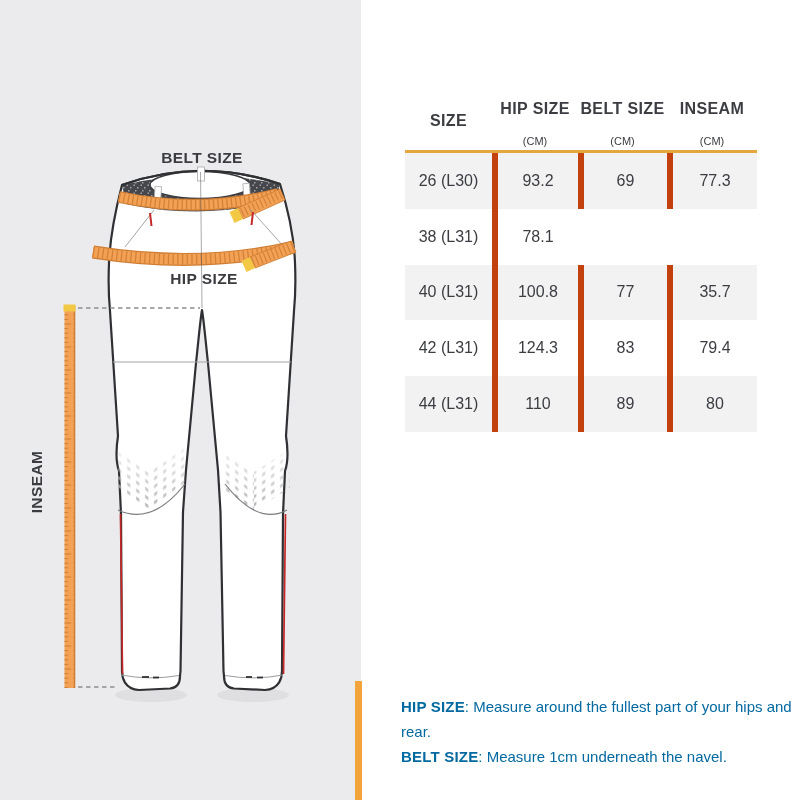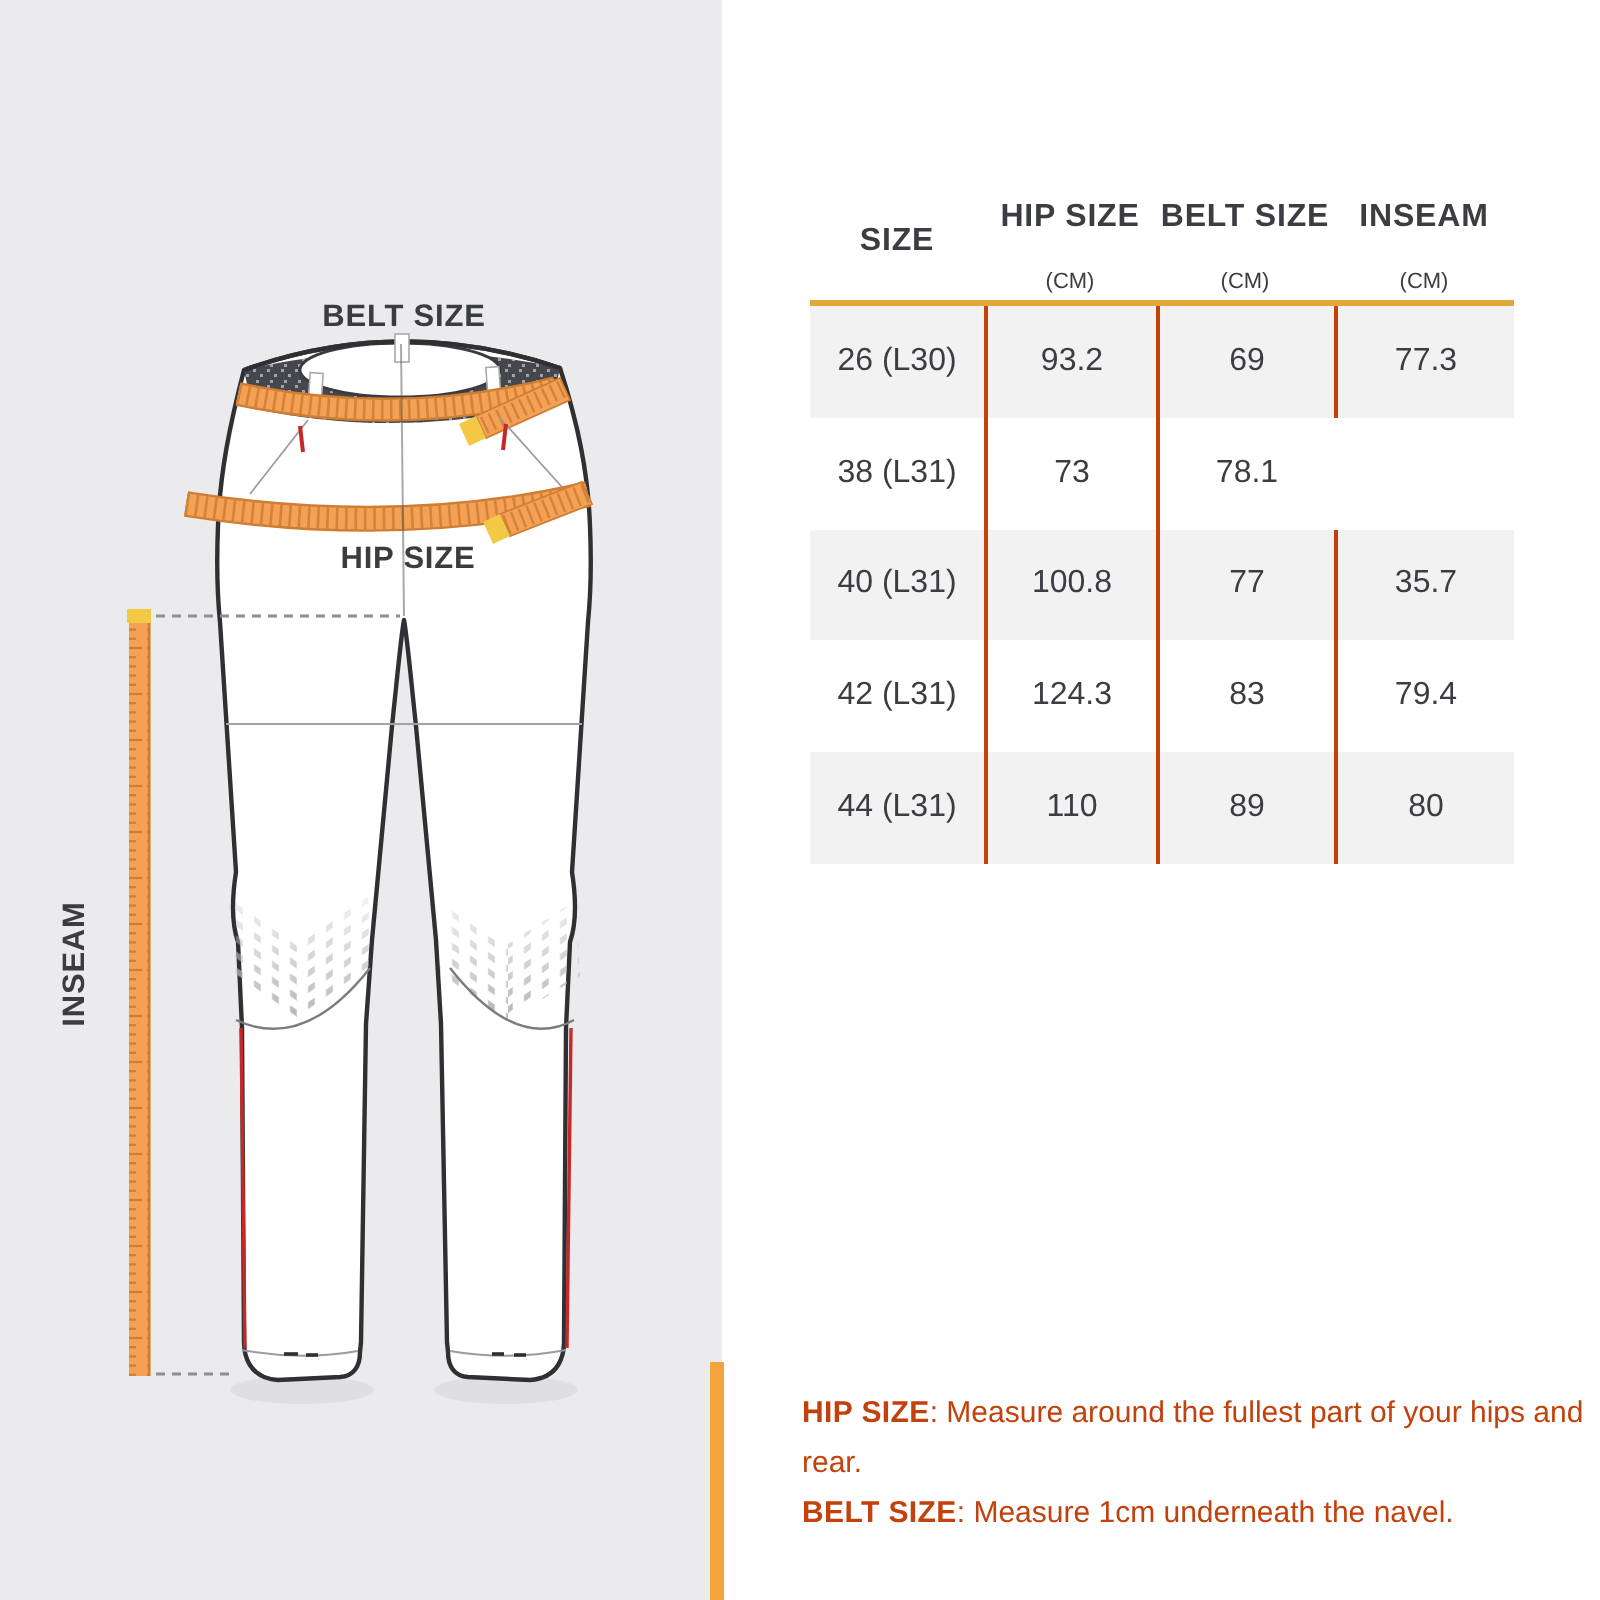--- a/index.html
+++ b/index.html
@@ -14,24 +14,24 @@
   .size-table{position:absolute;left:44px;top:100px;width:352px;color:#3b3d42;}
   .t-head{display:grid;grid-template-columns:87px 86px 89px 90px;height:50px;}
   .th{display:flex;flex-direction:column;justify-content:flex-end;align-items:center;padding-bottom:3px;}
   .th-main{font-weight:bold;font-size:16px;letter-spacing:.4px;line-height:16px;}
   .th-unit{font-size:11px;line-height:12px;margin-top:18px;}
   .t-rule{height:3px;background:#e2a83d;}
   .t-row{display:grid;grid-template-columns:87px 86px 89px 90px;height:55.8px;}
   .t-row:nth-child(odd){background:#f2f2f3;}
   .t-row:nth-child(even){background:#ffffff;}
   .td{display:flex;align-items:center;justify-content:center;font-size:16px;}
-  .td + .td{border-left:2px solid #c2410c;}
+  .td + .td{border-left:6px solid #c2410c;}
 
   
-  .notes{position:absolute;left:40px;top:694px;width:395px;color:#c2410c;font-size:15px;line-height:25px;}
+  .notes{position:absolute;left:40px;top:694px;width:395px;color:#0369a1;font-size:15px;line-height:25px;}
   .notes b{letter-spacing:.2px;}
 
   
   .accent-bar{position:absolute;left:355px;top:681px;width:7px;height:119px;background:#f2a43b;}
 
   svg{position:absolute;left:0;top:0;}
   .fig-label{font-family:"Liberation Sans",sans-serif;font-weight:bold;font-size:15.5px;fill:#3a3c40;letter-spacing:.4px;}
 </style>
 </head>
 <body>
@@ -187,21 +187,20 @@
     <div class="t-rule"></div>
     <div>
       <div class="t-row">
         <div class="td">26 (L30)</div>
         <div class="td">93.2</div>
         <div class="td">69</div>
         <div class="td">77.3</div>
       </div>
       <div class="t-row">
         <div class="td">38 (L31)</div>
-        <div class="td">73</div>
         <div class="td">78.1</div>
       </div>
       <div class="t-row">
         <div class="td">40 (L31)</div>
         <div class="td">100.8</div>
         <div class="td">77</div>
         <div class="td">35.7</div>
       </div>
       <div class="t-row">
         <div class="td">42 (L31)</div>

